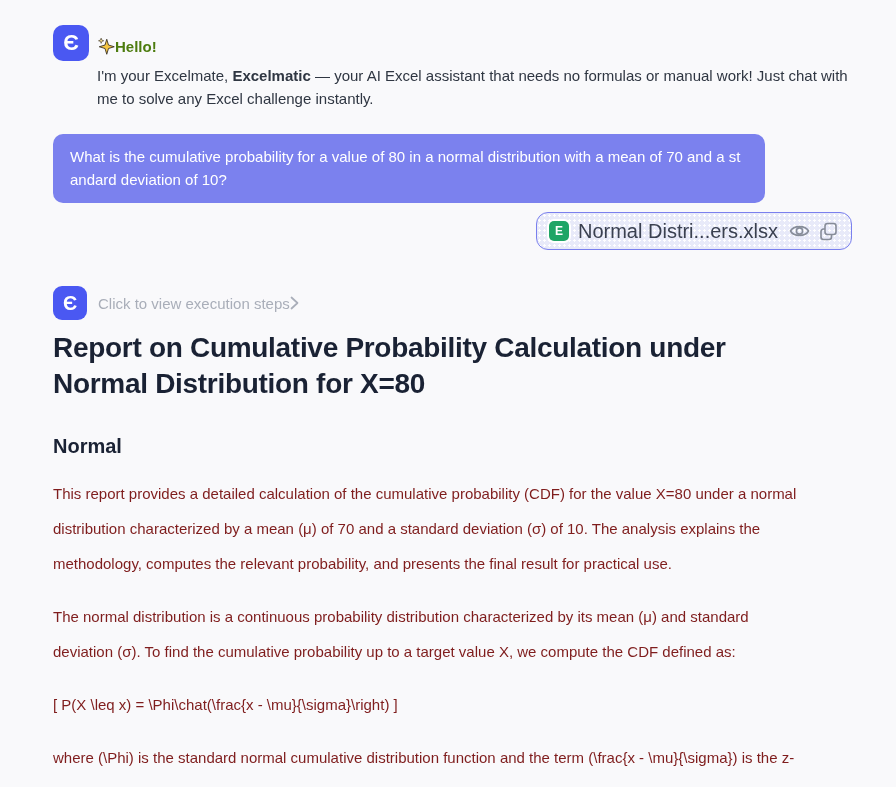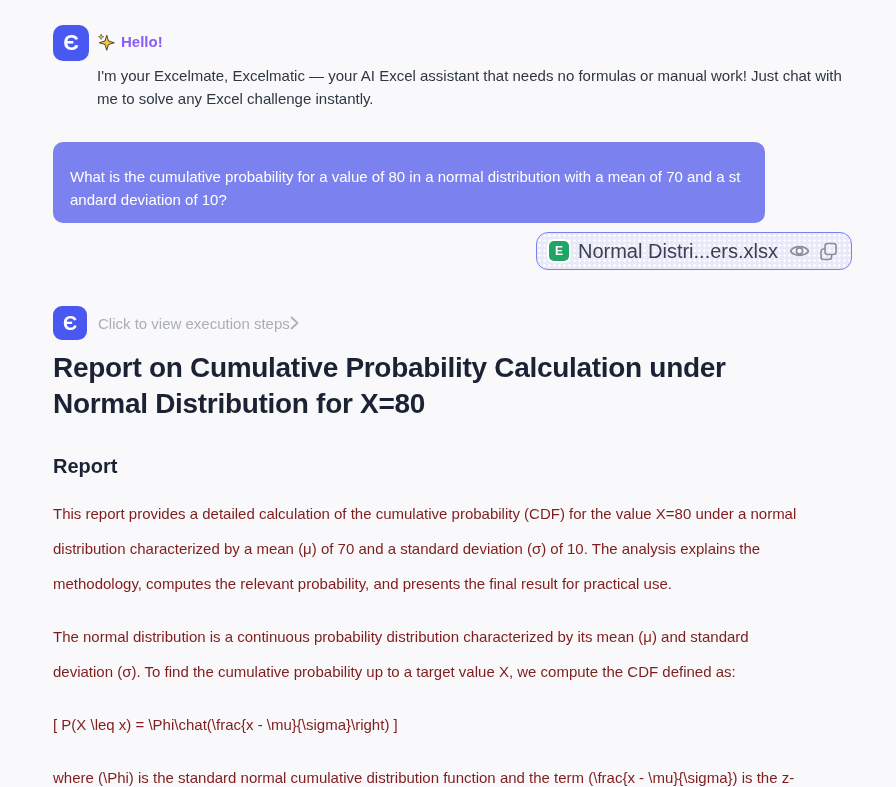--- a/index.html
+++ b/index.html
@@ -18,34 +18,34 @@
     display:flex; align-items:center; justify-content:center;
     font-size:22px; font-weight:700; flex:0 0 auto;
     line-height:1;
   }
   .avatar.small { width:34px; height:34px; border-radius:9px; font-size:20px; }
 
   
   .row { display:flex; align-items:flex-start; }
   .greeting-col { margin-left:8px; padding-top:8px; }
   .greeting-line {
-    display:flex; align-items:flex-start; gap:6px;
-    font-size:15px; font-weight:700; color:#8b5cf6; height:22px;
+    display:flex; align-items:flex-end; 
+    font-size:15px; font-weight:700; color:#4d7c0f; height:22px;
   }
   .intro {
     margin-top:9px; width:752px;
     font-size:15px; line-height:23px; color:#2F3642;
   }
-  .intro b { font-weight:400; }
+  .intro b { font-weight:700; }
 
   
   .user-bubble {
-    margin-top:32px; width:712px;
+    margin-top:24px; width:712px;
     background:#7B81EE; border-radius:10px;
-    padding:23px 17px 12px;
+    padding:11px 17px 12px;
     color:#FFFFFF; font-size:15px; line-height:23px;
     word-break:break-all;
   }
 
   
   .attachment-row {
     width:799px; margin-top:9px;
     display:flex; justify-content:flex-end;
   }
   .file-chip {
@@ -135,21 +135,21 @@
       <span>Click to view execution steps</span>
       <svg width="9" height="14" viewBox="0 0 9 14" fill="none">
         <path d="M1.5 1.5 L7.5 7 L1.5 12.5" stroke="#A9AEB9" stroke-width="1.7" stroke-linecap="round" stroke-linejoin="round"></path>
       </svg>
     </div>
   </div>
 
   <div class="report">
     <h1>Report on Cumulative Probability Calculation under Normal Distribution for X=80</h1>
 
-    <h2>Report</h2>
+    <h2>Normal</h2>
     <p>This report provides a detailed calculation of the cumulative probability (CDF) for the value X=80 under a normal distribution characterized by a mean (μ) of 70 and a standard deviation (σ) of 10. The analysis explains the methodology, computes the relevant probability, and presents the final result for practical use.</p>
 
     <p>The normal distribution is a continuous probability distribution characterized by its mean (μ) and standard deviation (σ). To find the cumulative probability up to a target value X, we compute the CDF defined as:</p>
     <p class="formula">[ P(X \leq x) = \Phi\chat(\frac{x - \mu}{\sigma}\right) ]</p>
     <p>where (\Phi) is the standard normal cumulative distribution function and the term (\frac{x - \mu}{\sigma}) is the z-score representing how many standard deviations X is from the mean.</p>
   </div>
 
 </div>
 
 </body></html>

